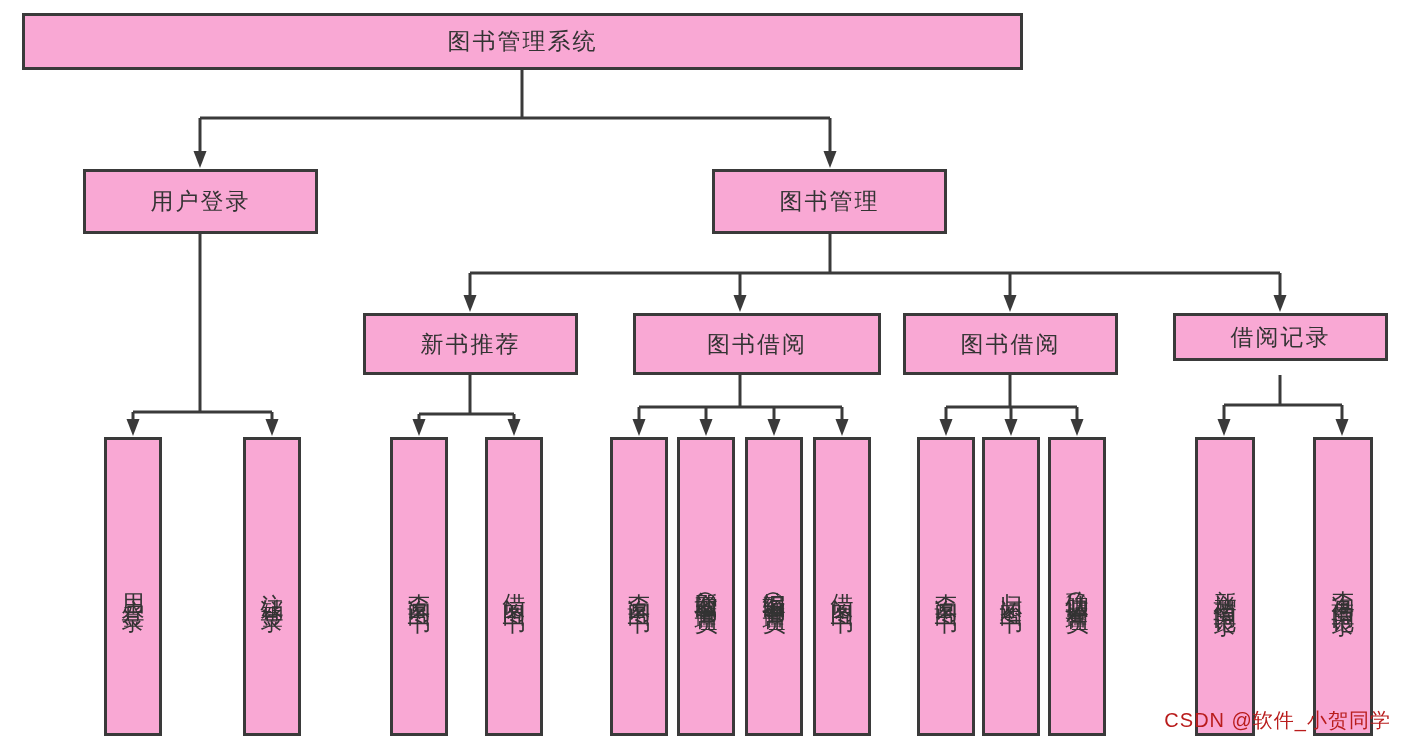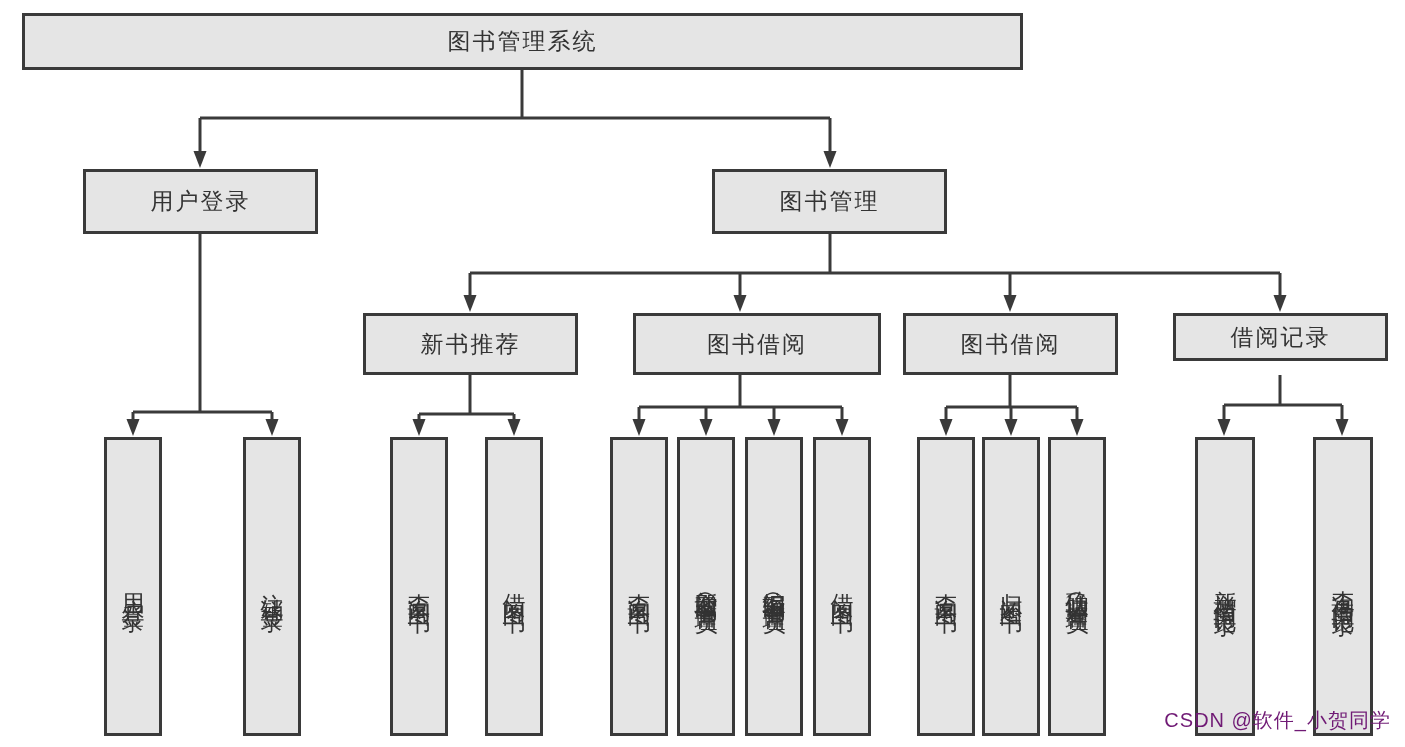--- a/index.html
+++ b/index.html
@@ -2,32 +2,32 @@
 <html><head>
 <meta charset="utf-8">
 <style>
   html,body{margin:0;padding:0;background:#fff;}
   #stage{
     position:relative;width:1405px;height:747px;background:#ffffff;overflow:hidden;
     font-family:"Liberation Sans","DejaVu Sans",sans-serif;color:#333333;
   }
   #connectors{position:absolute;left:0;top:0;width:1405px;height:747px;pointer-events:none;}
   .node{
-    position:absolute;box-sizing:border-box;border:3px solid #3a3a3a;background:#e5e5e5;
+    position:absolute;box-sizing:border-box;border:3px solid #3a3a3a;background:#f9a8d4;
     display:flex;align-items:center;justify-content:center;
   }
   .hbox{font-size:23px;letter-spacing:2px;white-space:nowrap;}
   .vbox{
     writing-mode:vertical-rl;text-orientation:mixed;
     font-size:23px;letter-spacing:6px;line-height:1;
   }
   .root{font-size:23px;}
   #watermark{
     position:absolute;right:14px;bottom:13px;z-index:5;
-    font-size:20px;color:#701a75;letter-spacing:1px;white-space:nowrap;
+    font-size:20px;color:#b91c1c;letter-spacing:1px;white-space:nowrap;
   }
 </style>
 </head>
 <body>
 
 <div id="stage">
 
   <svg id="connectors" viewBox="0 0 1405 747" xmlns="http://www.w3.org/2000/svg">
       <path d="M522 69 V118" fill="none" stroke="#3a3a3a" stroke-width="3"></path>
       <path d="M200 118 H830" fill="none" stroke="#3a3a3a" stroke-width="3"></path>

